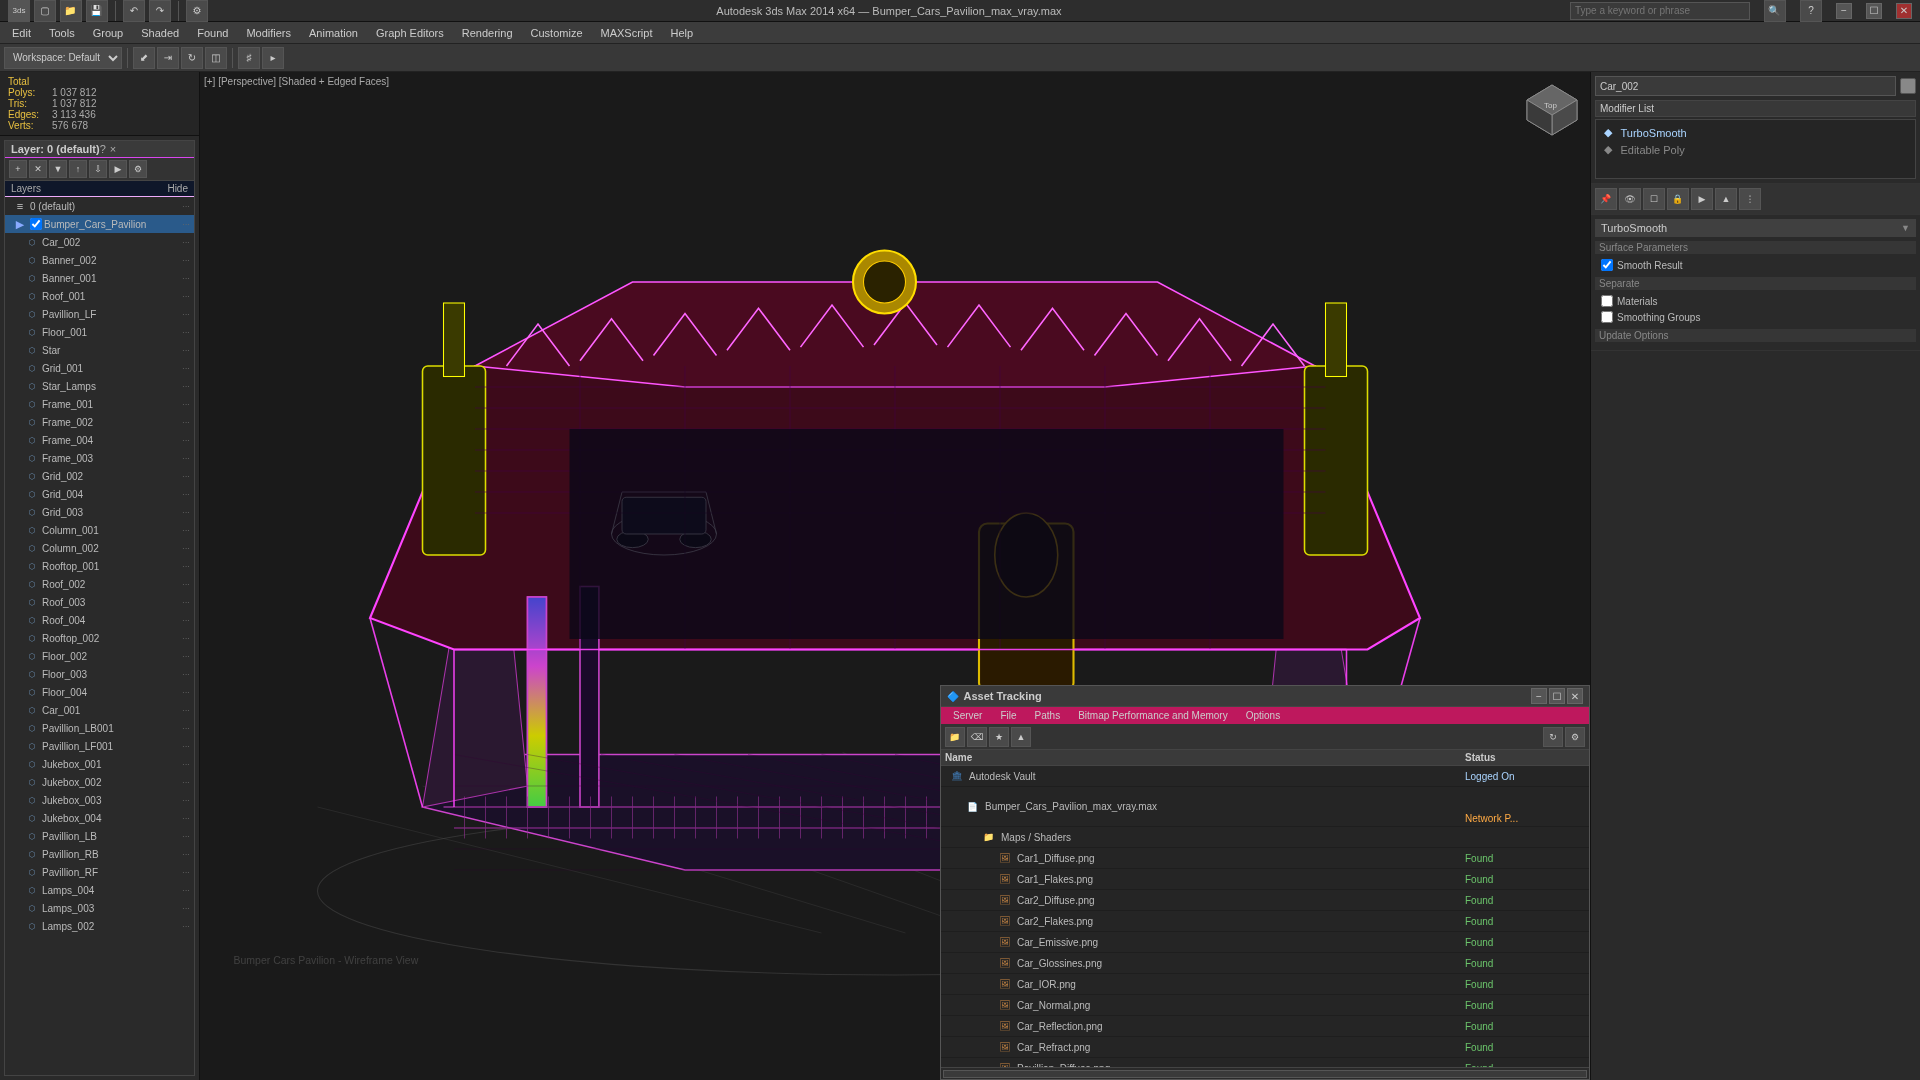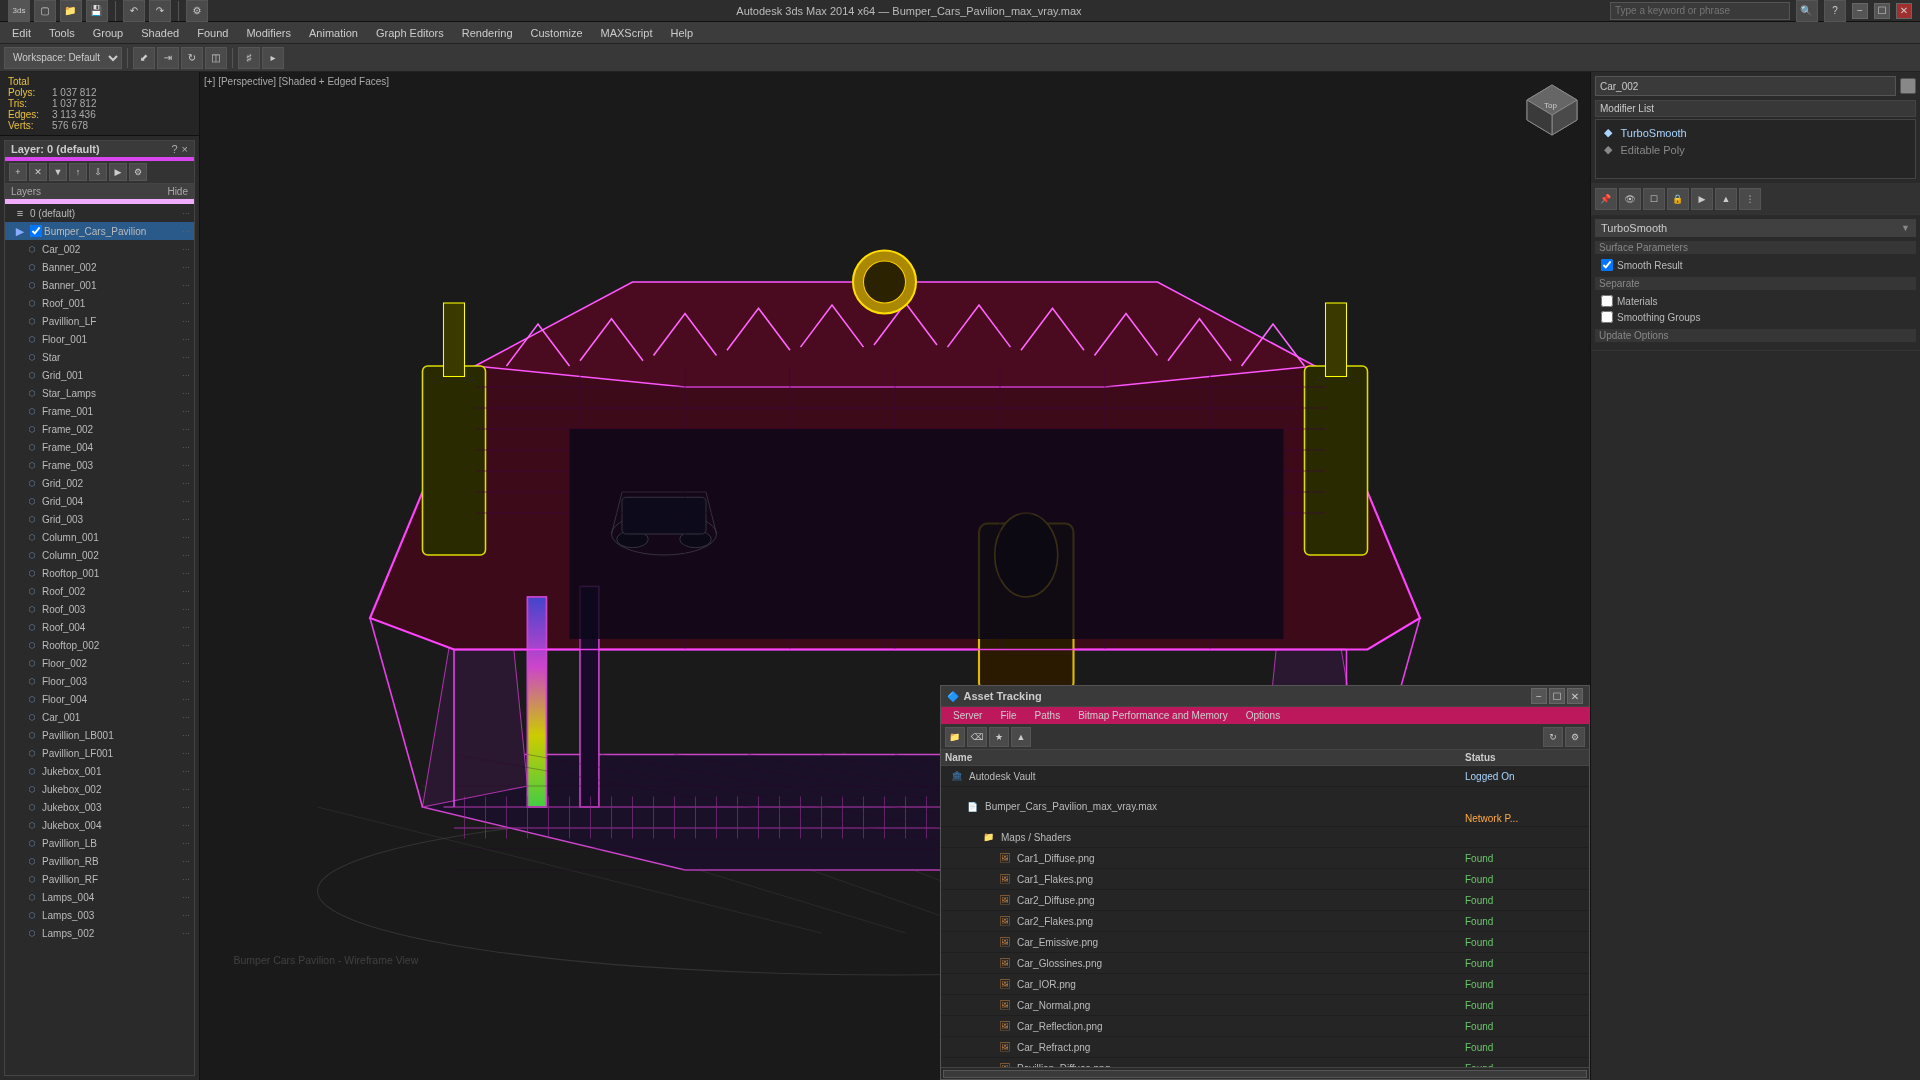--- a/index.html
+++ b/index.html
@@ -2,21 +2,21 @@
 <html><head>
   <meta charset="utf-8">
   <style>
     * { margin: 0; padding: 0; box-sizing: border-box; }
     body { width: 1920px; height: 1080px; overflow: hidden; background: #1a1a1a; font-family: 'Segoe UI', Arial, sans-serif; font-size: 11px; color: #ccc; }
 
     
     #title-bar { height: 22px; background: #2d2d2d; display: flex; align-items: center; justify-content: space-between; padding: 0 8px; border-bottom: 1px solid #111; }
     #title-bar-left { display: flex; align-items: center; gap: 4px; }
     #title-bar-center { color: #bbb; font-size: 11px; }
-    #title-bar-right { display: flex; align-items: center; gap: 6px; }
+    #title-bar-right { display: flex; align-items: center; gap: 14px; }
     .title-btn { width: 16px; height: 16px; background: #555; border: 1px solid #666; display: flex; align-items: center; justify-content: center; font-size: 10px; cursor: pointer; color: #ccc; }
     #search-box { width: 180px; height: 18px; background: #3a3a3a; border: 1px solid #555; color: #ccc; font-size: 10px; padding: 0 4px; }
 
     
     #menu-bar { height: 22px; background: #3c3c3c; display: flex; align-items: center; padding: 0 4px; border-bottom: 1px solid #222; gap: 2px; }
     .menu-item { padding: 2px 8px; cursor: pointer; color: #ccc; font-size: 11px; }
 
     
     #toolbar { height: 28px; background: #383838; display: flex; align-items: center; padding: 0 4px; border-bottom: 1px solid #222; gap: 2px; }
     .toolbar-btn { width: 22px; height: 22px; background: #4a4a4a; border: 1px solid #555; display: flex; align-items: center; justify-content: center; cursor: pointer; font-size: 10px; color: #ccc; }
@@ -30,25 +30,25 @@
     #left-panel { width: 200px; background: #2a2a2a; border-right: 1px solid #111; display: flex; flex-direction: column; flex-shrink: 0; }
 
     
     #stats { padding: 4px 8px; background: #252525; border-bottom: 1px solid #111; font-size: 10px; }
     .stat-label { color: #e8c040; font-size: 10px; }
     .stat-row { display: flex; gap: 4px; color: #aaa; }
     .stat-name { color: #e8c040; width: 40px; }
 
     
     #layers-panel { background: #2e2e2e; border: 1px solid #444; margin: 4px; flex: 1; display: flex; flex-direction: column; overflow: hidden; }
-    #layers-title-bar { background: #3a3a3a; padding: 2px 6px; display: flex; align-items: center; justify-content: space-between; border-bottom: 4px solid #d946ef; }
+    #layers-title-bar { background: #3a3a3a; padding: 2px 6px; display: flex; align-items: center; border-bottom: 1px solid #d946ef; }
     #layers-title { color: #ccc; font-size: 11px; font-weight: bold; }
     #layers-toolbar { display: flex; align-items: center; padding: 2px 4px; gap: 2px; background: #333; border-bottom: 1px solid #444; }
     .layers-btn { width: 18px; height: 18px; background: #4a4a4a; border: 1px solid #555; display: flex; align-items: center; justify-content: center; cursor: pointer; font-size: 9px; color: #ccc; }
-    #layers-header { display: flex; align-items: center; justify-content: space-between; padding: 2px 6px; background: #404040; border-bottom: 5px solid #f0abfc; }
+    #layers-header { display: flex; align-items: center; justify-content: space-between; padding: 2px 6px; background: #0f172a; border-bottom: 1px solid #f0abfc; }
     #layers-list { flex: 1; overflow-y: auto; background: #2a2a2a; }
     .layer-item { display: flex; align-items: center; padding: 1px 4px; height: 18px; cursor: pointer; }
     .layer-item.selected { background: #1e4a7a; }
     .layer-item.active { background: #2a5a8a; }
     .layer-indent { width: 14px; flex-shrink: 0; }
     .layer-icon { width: 14px; height: 14px; margin-right: 3px; flex-shrink: 0; display: flex; align-items: center; justify-content: center; }
     .layer-name { font-size: 10px; color: #bbb; flex: 1; white-space: nowrap; overflow: hidden; }
     .layer-dots { color: #666; font-size: 8px; margin-left: 2px; }
     .layer-check { width: 12px; height: 12px; margin-right: 2px; }
 

